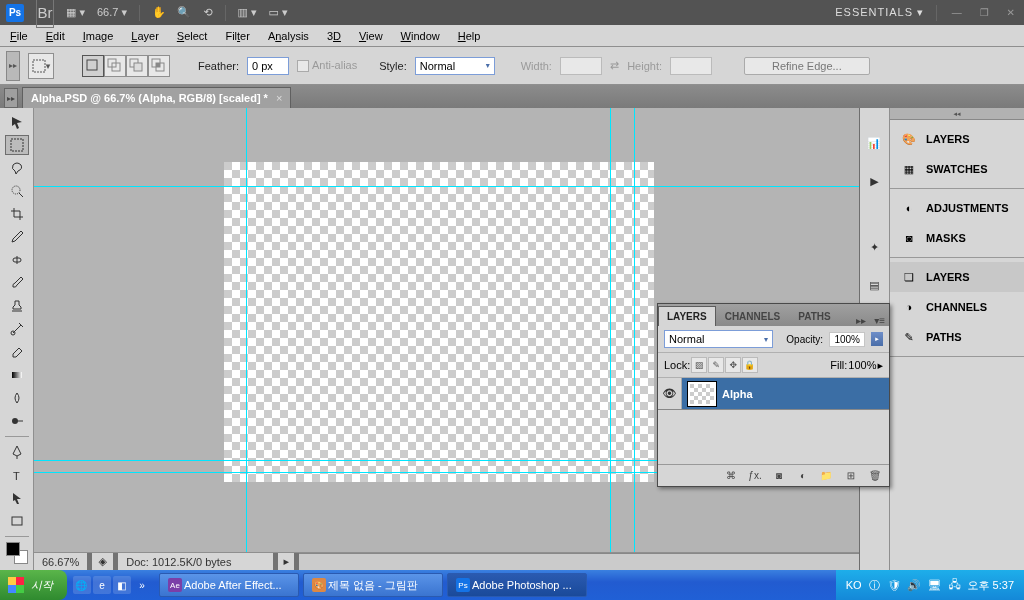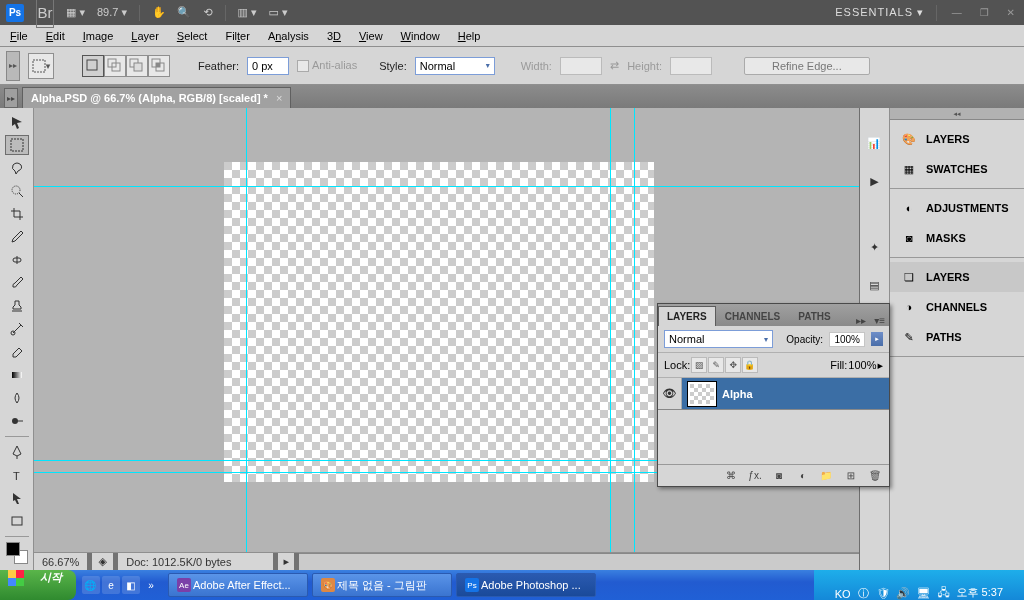--- a/index.html
+++ b/index.html
@@ -90,38 +90,38 @@
 .lp-lock .sp{flex:1}
 .lp-layers{background:#d6d6d6;height:86px;overflow:auto}
 .layer{display:flex;align-items:center;height:32px;background:#3b6ea5;color:#fff;font-weight:bold;border-bottom:1px solid #888}
 .layer .eye{width:24px;height:100%;background:#d6d6d6;border-right:1px solid #aaa;display:flex;align-items:center;justify-content:center;color:#333}
 .layer .thumb{width:28px;height:24px;margin:0 6px;border:2px solid #fff;background:repeating-conic-gradient(#fff 0 25%,#ccc 0 50%) 0 0/8px 8px;box-shadow:0 0 0 1px #000}
 .lp-bottom{height:22px;background:#d6d6d6;border-top:1px solid #999;display:flex;align-items:center;justify-content:flex-end;gap:4px;padding:0 4px}
 .lp-bottom .bic{width:20px;height:16px;display:flex;align-items:center;justify-content:center;font-size:10px;color:#444;cursor:pointer}
 
 
 .taskbar{position:absolute;left:0;right:0;bottom:0;height:30px;background:linear-gradient(#3a80e0,#225bd0 40%,#2060d6);display:flex;align-items:center;color:#fff}
-.start{height:100%;background:linear-gradient(#5ab54a,#2f8a2f);display:flex;align-items:flex-start;gap:16px;padding:0 14px 0 8px;font-weight:bold;font-style:italic;border-radius:0 8px 8px 0}
+.start{height:100%;background:linear-gradient(#5ab54a,#2f8a2f);display:flex;align-items:center;gap:7px;padding:0 14px 0 8px;font-weight:normal;font-style:italic;border-radius:0 8px 8px 0}
 .start .logo{width:16px;height:16px;background:conic-gradient(#f24 0 25%,#4c4 0 50%,#48f 0 75%,#fc4 0)}
 .ql{display:flex;gap:2px;padding:0 6px;align-items:center;height:100%}
 .ql .q{width:18px;height:18px;background:rgba(255,255,255,.15);border-radius:2px;display:flex;align-items:center;justify-content:center;font-size:10px}
 .task{height:24px;background:linear-gradient(#5a94e8,#3a74d0);border:1px solid #2a5ab0;border-radius:2px;display:flex;align-items:center;gap:2px;padding:0 8px;margin:0 2px;min-width:140px;cursor:pointer}
 .task.act{background:linear-gradient(#2a5ab0,#1a4a9a)}
 .task .ti{width:14px;height:14px;background:#7a3fa8;border-radius:2px;display:flex;align-items:center;justify-content:center;font-size:8px}
-.tray{margin-left:auto;height:100%;background:linear-gradient(#1eaeea,#1488d8);display:flex;align-items:flex-end;gap:6px;padding:0 21px;font-size:10px}
+.tray{margin-left:auto;height:100%;background:linear-gradient(#1eaeea,#1488d8);display:flex;align-items:center;gap:6px;padding:0 10px;font-size:10px}
 .tray .tic{width:14px;height:14px;display:flex;align-items:center;justify-content:center}
 </style>
 </head>
 <body>
 
 <div class="appbar">
   <div class="ps">Ps</div>
   <div class="br">Br</div>
   <div class="ctrl">▦ ▾</div>
-  <div class="ctrl">89.7 ▾</div>
+  <div class="ctrl">66.7 ▾</div>
   <div class="sep"></div>
   <div class="ctrl">✋</div>
   <div class="ctrl">🔍</div>
   <div class="ctrl">⟲</div>
   <div class="sep"></div>
   <div class="ctrl">▥ ▾</div>
   <div class="ctrl">▭ ▾</div>
   <div class="spacer"></div>
   <div class="ess">ESSENTIALS ▾</div>
   <div class="sep"></div>

